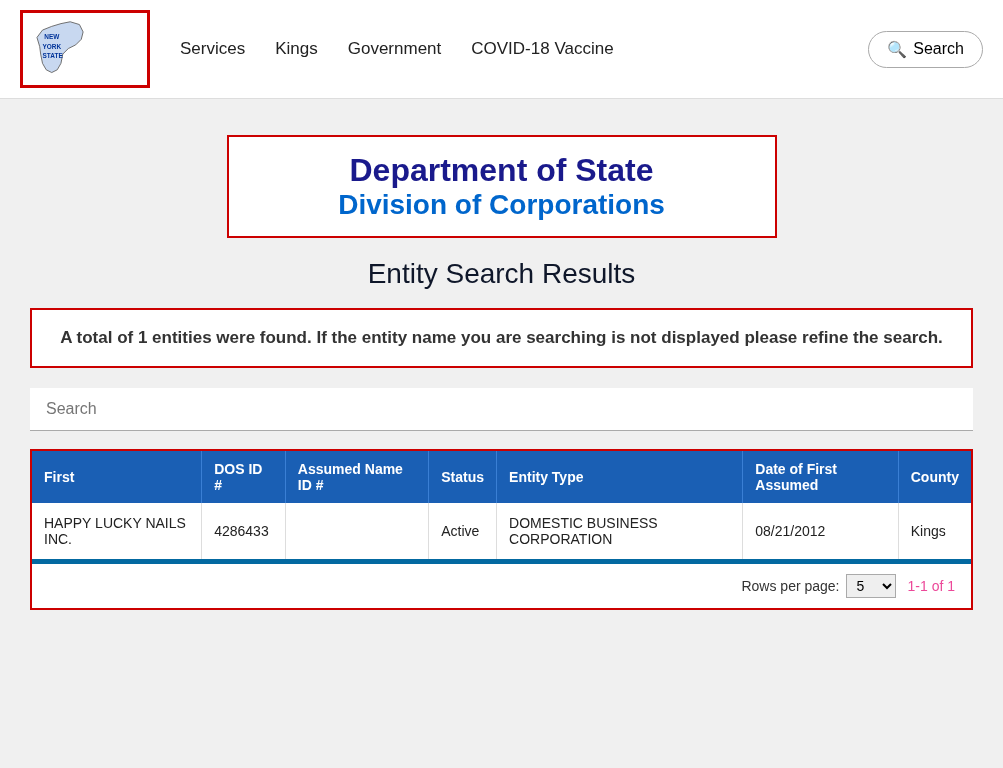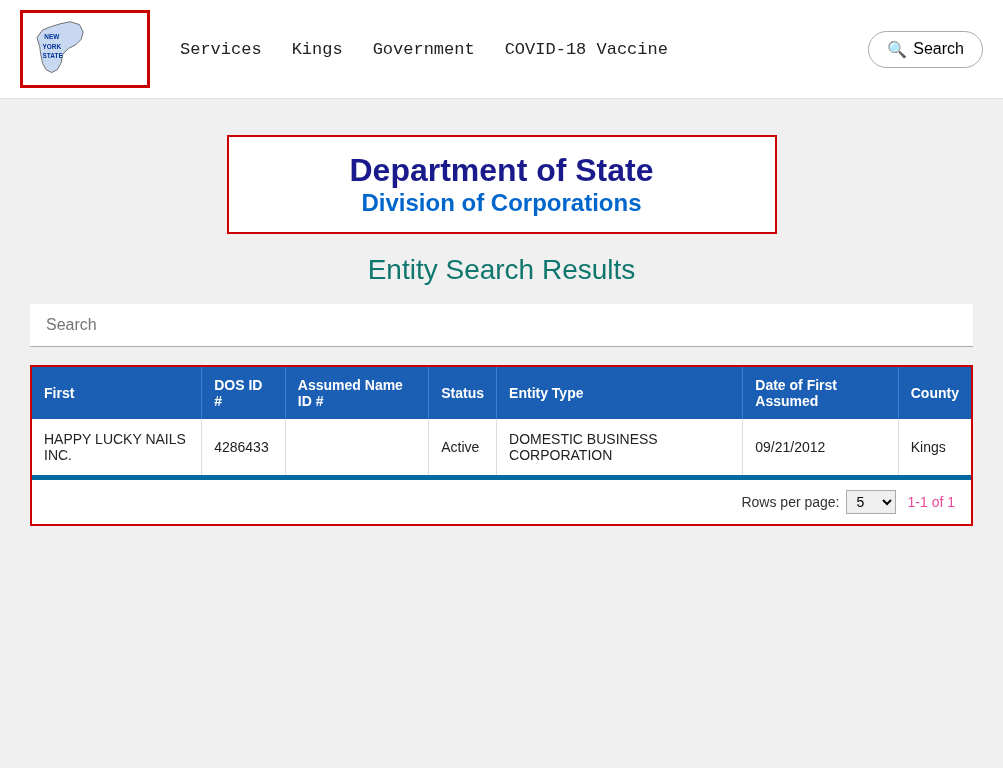--- a/index.html
+++ b/index.html
@@ -39,21 +39,20 @@
       align-items: center;
       gap: 30px;
       flex: 1;
     }
 
     .nav-item {
       font-size: 17px;
       color: #222;
       cursor: pointer;
       text-decoration: none;
-      font-family: Liberation Mono, monospace;
     }
 
     .search-btn {
       margin-left: auto;
       border: 1px solid #aaa;
       border-radius: 20px;
       padding: 8px 18px;
       font-size: 16px;
       cursor: pointer;
       background: white;
@@ -78,30 +77,30 @@
       max-width: 550px;
     }
 
     .dept-title {
       font-size: 32px;
       font-weight: bold;
       color: #1a1a8c;
     }
 
     .dept-subtitle {
-      font-size: 24px;
+      font-size: 28px;
       font-weight: bold;
       color: #0066cc;
     }
 
     
     .results-title {
       text-align: center;
       font-size: 28px;
-      color: #0f766e;
+      color: #0f172a;
       margin-bottom: 18px;
     }
 
     
     .notice-box {
       border: 2px solid #cc0000;
       background: white;
       padding: 15px 20px;
       margin-bottom: 20px;
       text-align: center;
@@ -235,20 +234,23 @@
 
 <div class="main-content">
 
   <div class="dept-header-box">
     <div class="dept-title">Department of State</div>
     <div class="dept-subtitle">Division of Corporations</div>
   </div>
 
   <div class="results-title">Entity Search Results</div>
 
+  <div class="notice-box">
+    <p class="notice-text">A total of 1 entities were found. If the entity name you are searching is not displayed please refine the search.</p>
+  </div>
 
   <div class="search-bar-container">
     <input class="search-bar-input" type="text" placeholder="Search" style="">
   </div>
 
   <div class="table-container">
     <table>
       <thead>
         <tr>
           <th>First</th>
@@ -260,21 +262,21 @@
           <th>County</th>
         </tr>
       </thead>
       <tbody>
         <tr>
           <td>HAPPY LUCKY NAILS INC.</td>
           <td>4286433</td>
           <td></td>
           <td>Active</td>
           <td>DOMESTIC BUSINESS CORPORATION</td>
-          <td>09/21/2012</td>
+          <td>08/21/2012</td>
           <td>Kings</td>
         </tr>
       </tbody>
     </table>
 
     <div class="pagination-bar">
       <div class="rows-per-page">
         <span>Rows per page:</span>
         <select class="rows-select">
           <option>5</option>

